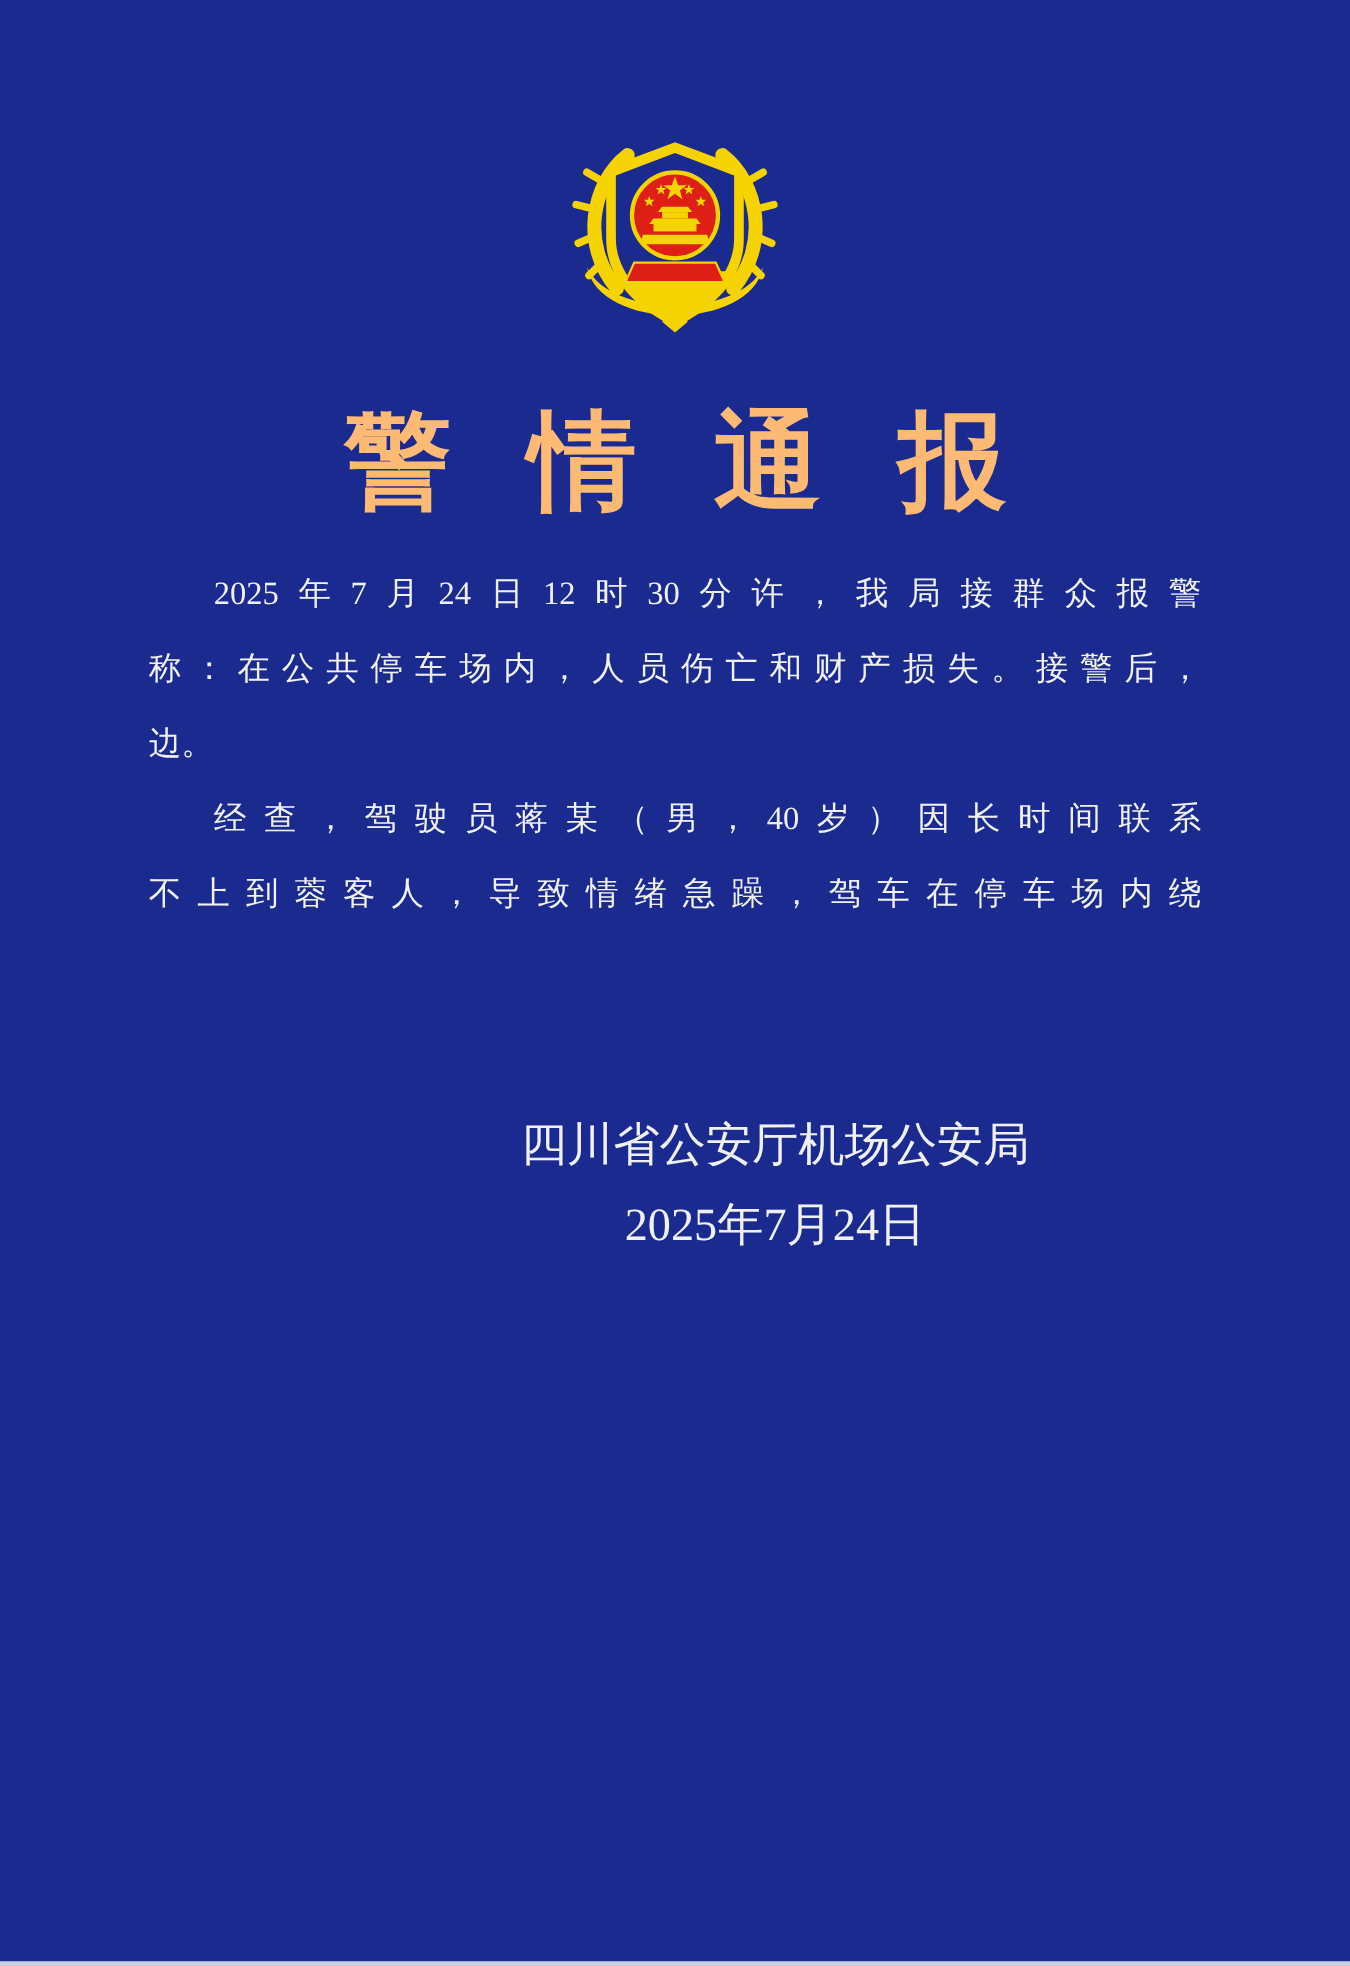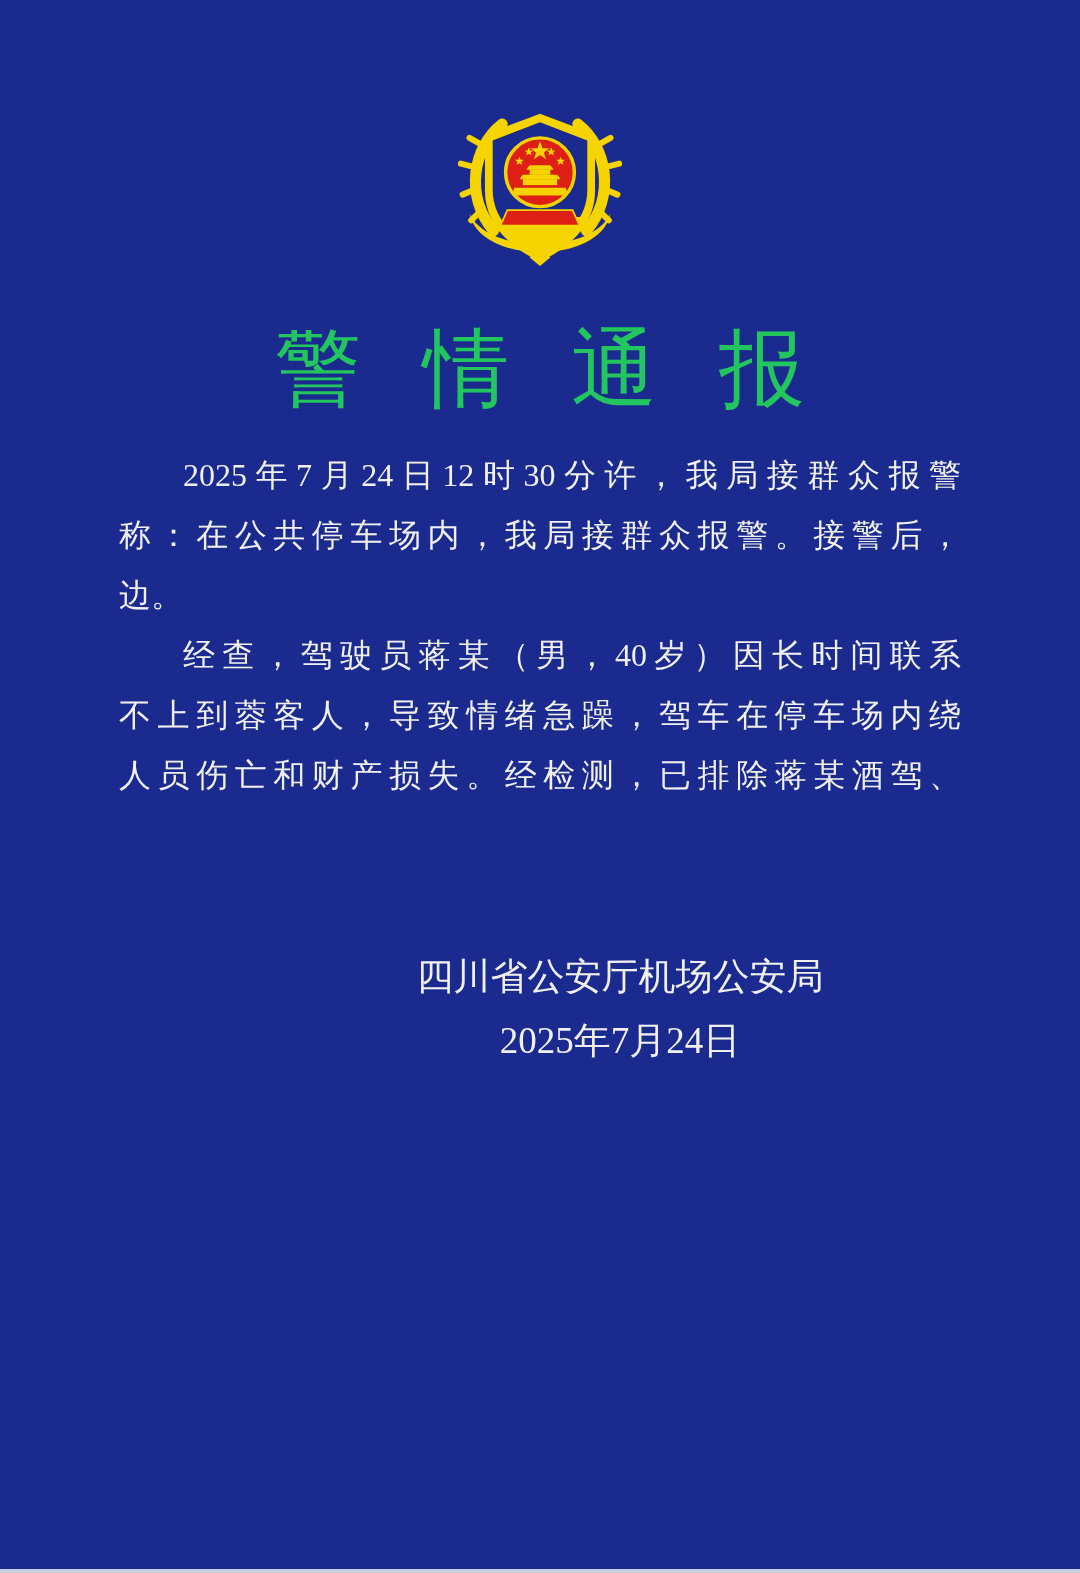--- a/index.html
+++ b/index.html
@@ -17,30 +17,30 @@
     justify-content: center;
     padding-top: 94px;
   }
   .emblem-wrap svg { width: 172px; height: 178px; }
   .notice-title {
     margin-top: 48px;
     width: 100%;
     box-sizing: border-box;
     text-align: center;
     font-size: 86px;
-    font-weight: normal;
+    font-weight: bold;
     letter-spacing: 0.72em;
     padding-left: 0.72em;
     line-height: 1.15;
-    color: #22c55e;
+    color: #fdba74;
   }
   .body-text {
     width: 842px;
     margin: 26px auto 0;
-    font-size: 32px;
+    font-size: 26px;
     line-height: 60px;
     color: #f0f0f0;
   }
   .line { text-align: justify; }
   .line.just { text-align-last: justify; }
   .line.indent { text-indent: 2em; }
   .sig-block {
     margin-top: 140px;
     text-align: center;
     transform: translateX(80px);
@@ -101,27 +101,26 @@
     <path d="M18,138 C40,186 160,186 182,138 C170,198 30,198 18,138 Z" fill="#f5d400"></path>
     <polygon points="100,199 88,189 100,181 112,189" fill="#f5d400"></polygon>
   </svg>
 </div>
 
 <div class="notice-title">警情通报</div>
 
 <div class="body-text">
   <div>
     <div class="line indent just">2025年7月24日12时30分许，我局接群众报警</div>
-    <div class="line just">称：在公共停车场内，我局接群众报警。接警后，</div>
+    <div class="line just">称：在公共停车场内，人员伤亡和财产损失。接警后，</div>
     <div class="line">边。</div>
   </div>
   <div>
     <div class="line indent just">经查，驾驶员蒋某（男，40岁）因长时间联系</div>
     <div class="line just">不上到蓉客人，导致情绪急躁，驾车在停车场内绕</div>
-    <div class="line just">人员伤亡和财产损失。经检测，已排除蒋某酒驾、</div>
   </div>
 </div>
 
 <div class="sig-block">
   <div>四川省公安厅机场公安局</div>
   <div>2025年7月24日</div>
 </div>
 
 <div class="bottom-edge"></div>
 

